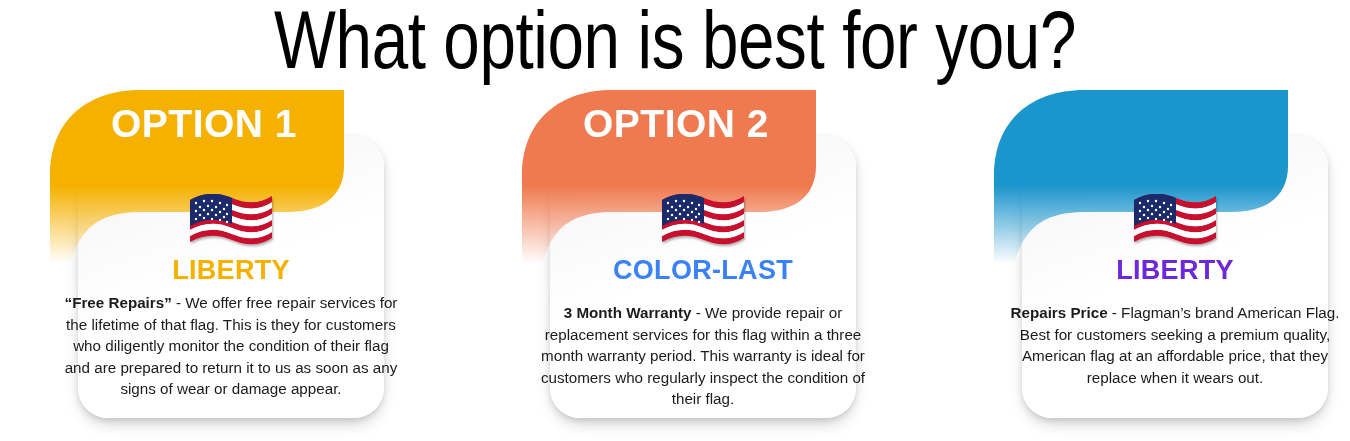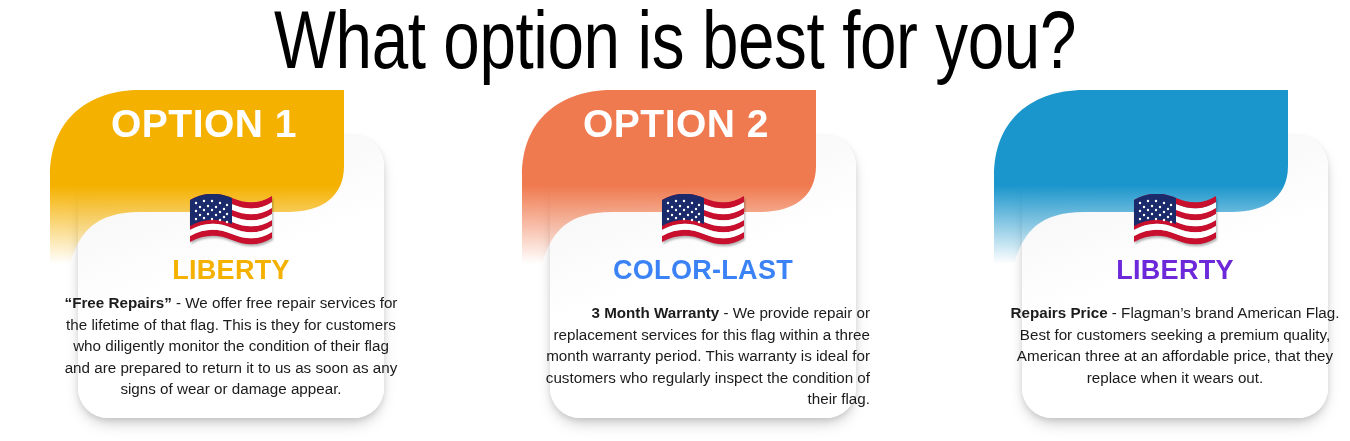--- a/index.html
+++ b/index.html
@@ -131,21 +131,21 @@
     top: 204px;
     width: 334px;
     text-align: center;
     font-size: 15.2px;
     line-height: 21.5px;
     color: #1b1b1b;
     z-index: 5;
   }
   .card-desc b { font-weight: 700; }
 
-  .c2 .card-desc { top: 214px; text-align: right; }
+  .c2 .card-desc { top: 214px; }
   .c3 .card-desc { top: 214px; }
 </style>
 </head>
 <body>
 
 <div class="page-title">What option is best for you?</div>
 
 <div class="cards">
 
   <div class="card c1">
@@ -331,17 +331,17 @@
               <circle cx="32" cy="26" r="1.2"></circle>
               <circle cx="39" cy="28" r="1.2"></circle>
           </g>
         </g>
       </svg>
     </div>
 
     <div class="product-name" style="color: #6d28d9;">LIBERTY</div>
 
     <div class="card-desc">
-      <b>Repairs Price</b><span> - Flagman’s brand American Flag. Best for customers seeking a premium quality, American three at an affordable price, that they replace when it wears out.</span>
+      <b>Repairs Price</b><span> - Flagman’s brand American Flag. Best for customers seeking a premium quality, American flag at an affordable price, that they replace when it wears out.</span>
     </div>
   </div>
 
 </div>
 
 </body></html>

